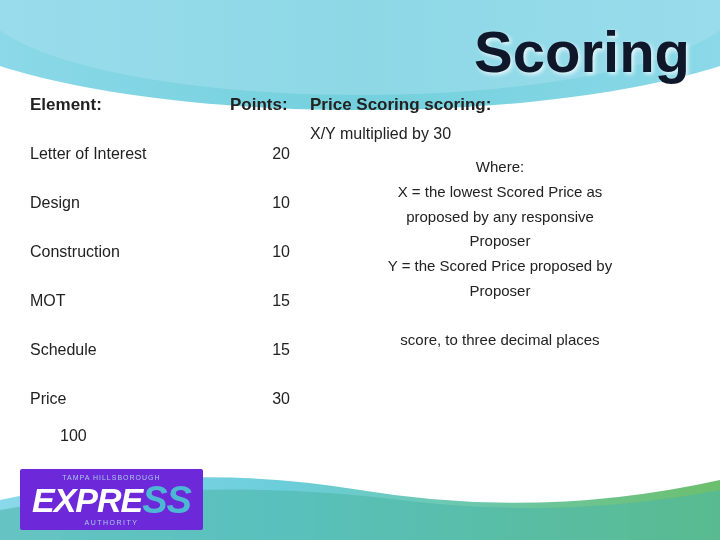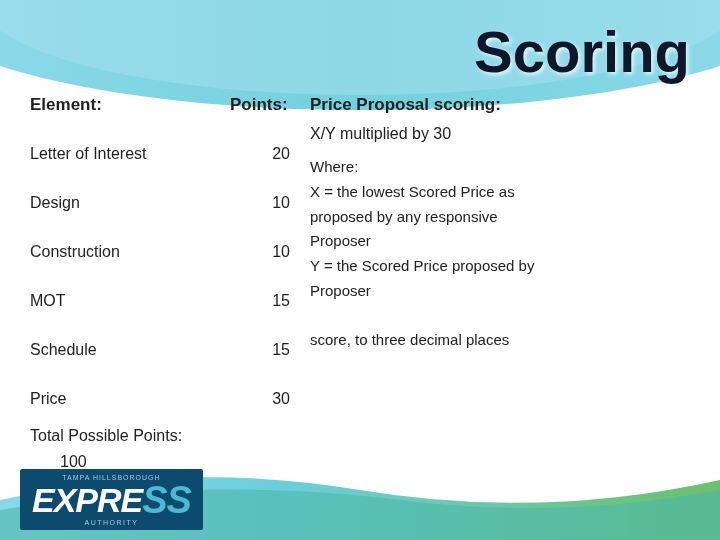--- a/index.html
+++ b/index.html
@@ -144,34 +144,35 @@
     .price-formula {
       font-size: 16px;
       color: #222;
       margin-bottom: 12px;
     }
 
     .price-where {
       font-size: 15px;
       color: #222;
       line-height: 1.65;
+      text-align: center;
     }
 
     
     .logo-area {
       position: absolute;
       bottom: 10px;
       left: 20px;
       z-index: 2;
       display: flex;
       align-items: center;
     }
 
     .logo-wrapper {
-      background: #0c4a6e;
+      background: #6d28d9;
       padding: 5px 12px 4px 12px;
       border-radius: 2px;
     }
 
     .logo-top-text {
       font-size: 7px;
       color: #aac9e8;
       text-align: center;
       letter-spacing: 1px;
       text-transform: uppercase;
@@ -261,27 +262,26 @@
             <span class="col-element">Schedule</span>
             <span class="col-points">15</span>
           </div>
           <div class="table-row">
             <span class="col-element">Price</span>
             <span class="col-points">30</span>
           </div>
         </div>
 
       <div class="total-row">
-        <span>Total Possible Points:</span>
         <div class="total-indent">100</div>
       </div>
     </div>
 
     <div class="right-col">
-      <div class="price-header">Price Proposal scoring:</div>
+      <div class="price-header">Price Scoring scoring:</div>
       <div class="price-formula">X/Y multiplied by 30</div>
       <div class="price-where">
         <span>Where:</span><br>
         <span>X = the lowest Scored Price as</span><br>
         <span>proposed by any responsive</span><br>
         <span>Proposer</span><br>
         <span>Y = the Scored Price proposed by</span><br>
         <span>Proposer</span><br>
         <br>
         <span>score, to three decimal places</span>

